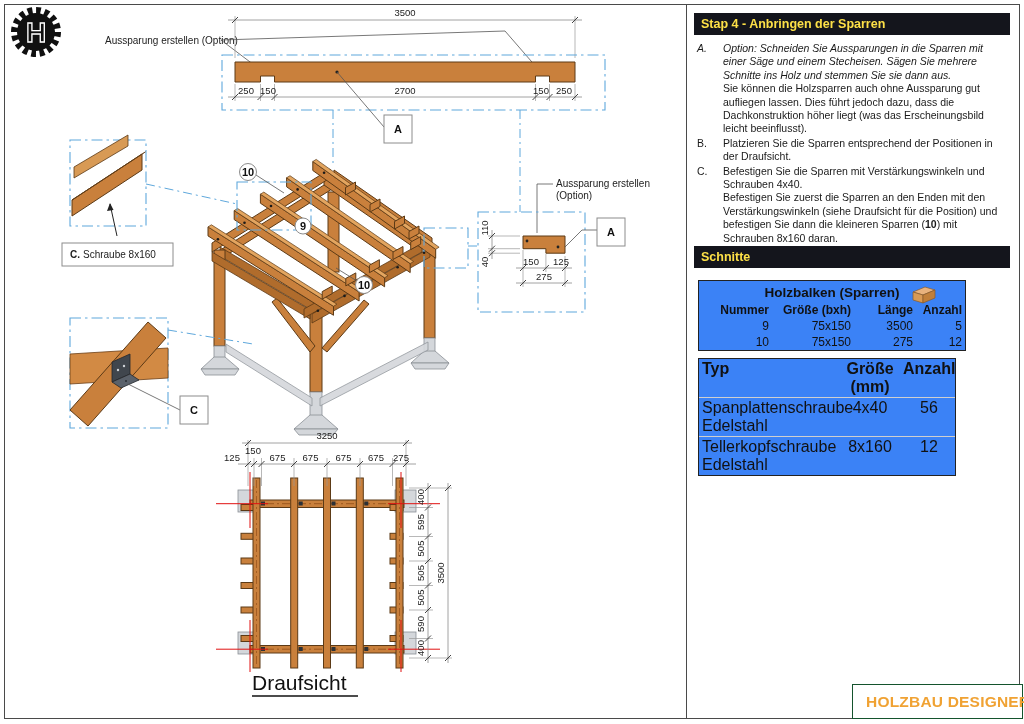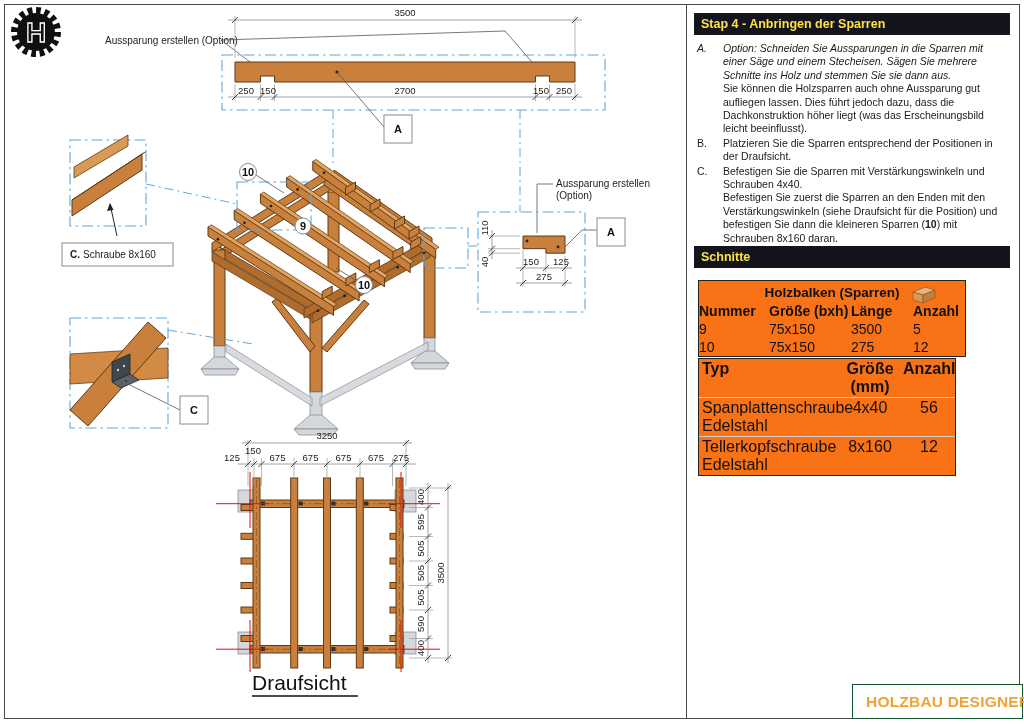--- a/index.html
+++ b/index.html
@@ -23,24 +23,24 @@
   .woodtop{fill:#e3a55f;stroke:#5c3a16;stroke-width:.7;}
   .wooddark{fill:#b06c2c;stroke:#5c3a16;stroke-width:.8;}
   .steel{fill:#d4d7db;stroke:#8a8f96;stroke-width:.8;}
   .redline{stroke:#e01010;stroke-width:1;}
   .bar{position:absolute;left:694px;width:309px;height:22px;background:#14151c;color:#fde047;
        font-weight:bold;font-size:12.5px;line-height:22px;padding-left:7px;}
   .instr{position:absolute;left:697px;top:42px;width:312px;font-size:10.5px;line-height:13.4px;color:#1a1a1a;}
   .instr-row{display:flex;margin-bottom:1px;}
   .instr-label{width:26px;flex:none;}
   .italic{font-style:italic;}
-  .tbl{position:absolute;background:#f97316;border:1.5px solid #222;color:#111;}
+  .tbl{position:absolute;background:#3b82f6;border:1.5px solid #222;color:#111;}
   .tbl-title{font-weight:bold;font-size:13.5px;text-align:center;position:relative;padding:4px 0 2px 0;}
   .tbl-title .icons{position:absolute;right:28px;top:3px;display:flex;gap:10px;}
-  .grid4{display:grid;grid-template-columns:70px 82px 62px 49px;font-size:14px;text-align:left;}
+  .grid4{display:grid;grid-template-columns:70px 82px 62px 49px;font-size:12px;text-align:right;}
   .grid3{display:grid;grid-template-columns:138px 66px 52px;font-size:16px;text-align:center;}
   .grid3 .c0{text-align:left;padding-left:3px;}
   .thead{font-weight:bold;}
   .rline{border-top:1px solid #cfcfcf;}
   .cell{padding:1px 0;}
   .brand-box{position:absolute;left:852px;top:684px;width:162px;height:33px;border:1px solid #14532d;
              display:flex;align-items:center;gap:6px;padding-left:7px;background:#fff;}
   .brand-name{font-weight:bold;font-size:15.5px;color:#f0a233;letter-spacing:.2px;white-space:nowrap;}
 </style>
 </head>

